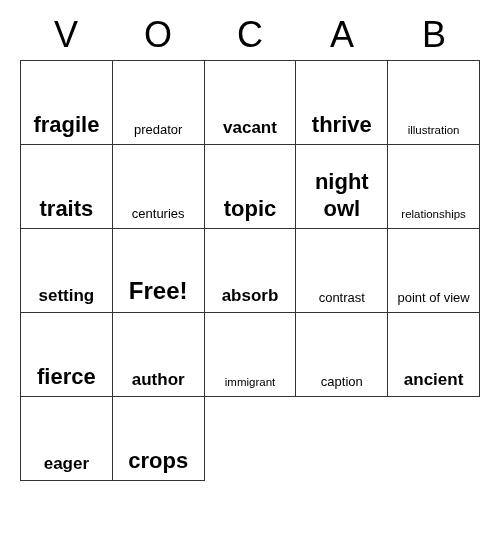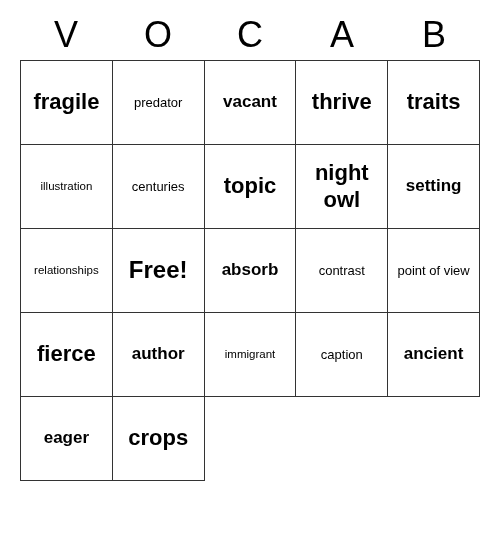--- a/index.html
+++ b/index.html
@@ -42,21 +42,21 @@
       grid-template-columns: repeat(5, 1fr);
       border-left: 1.5px solid #333;
       border-top: 1.5px solid #333;
     }
 
     .bingo-cell {
       border-right: 1.5px solid #333;
       border-bottom: 1.5px solid #333;
       min-height: 84px;
       display: flex;
-      align-items: center;
+      align-items: flex-end;
       justify-content: center;
       text-align: center;
       padding: 6px 4px;
     }
 
     .bingo-cell span {
       line-height: 1.2;
     }
 
     .size-large {
@@ -102,39 +102,39 @@
       <div class="bingo-cell">
         <span class="size-small">predator</span>
       </div>
       <div class="bingo-cell">
         <span class="size-medium">vacant</span>
       </div>
       <div class="bingo-cell">
         <span class="size-large">thrive</span>
       </div>
       <div class="bingo-cell">
-        <span class="size-large">traits</span>
+        <span class="size-xsmall">illustration</span>
       </div>
       <div class="bingo-cell">
-        <span class="size-xsmall">illustration</span>
+        <span class="size-large">traits</span>
       </div>
       <div class="bingo-cell">
         <span class="size-small">centuries</span>
       </div>
       <div class="bingo-cell">
         <span class="size-large">topic</span>
       </div>
       <div class="bingo-cell">
         <span class="size-large">night owl</span>
       </div>
       <div class="bingo-cell">
-        <span class="size-medium">setting</span>
+        <span class="size-xsmall">relationships</span>
       </div>
       <div class="bingo-cell">
-        <span class="size-xsmall">relationships</span>
+        <span class="size-medium">setting</span>
       </div>
       <div class="bingo-cell">
         <span class="free-cell">Free!</span>
       </div>
       <div class="bingo-cell">
         <span class="size-medium">absorb</span>
       </div>
       <div class="bingo-cell">
         <span class="size-small">contrast</span>
       </div>

